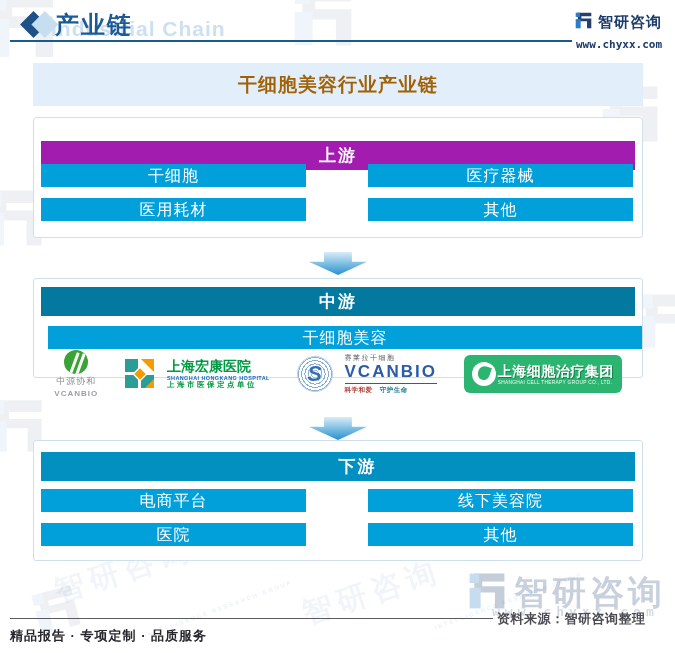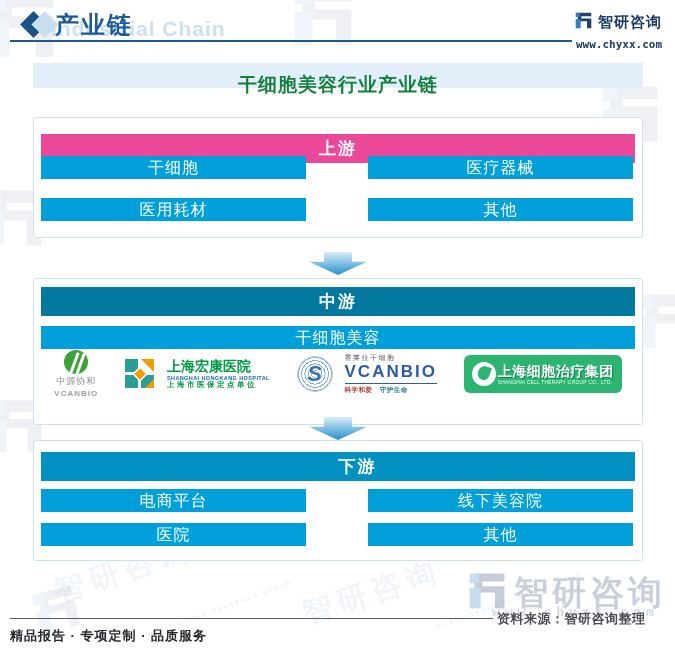--- a/index.html
+++ b/index.html
@@ -27,41 +27,41 @@
   .hdr-title { position:absolute; left:55px; top:9px; font-size:24px; font-weight:bold;
     color:#1a5a96; letter-spacing:2px; z-index:2; }
   .hdr-rule { position:absolute; left:10px; top:40px; width:562px; height:2px; background:#1a5a8e; }
   .brand-box { position:absolute; right:13px; top:12px; text-align:right; z-index:2; }
   .brand-row { display:flex; align-items:center; gap:6px; justify-content:flex-end; }
   .brand-name { font-size:15px; font-weight:bold; color:#1c3c6a; letter-spacing:1px; }
   .brand-url { font-family:"DejaVu Sans Mono","Liberation Mono",monospace;
     font-size:11px; font-weight:bold; color:#1c3c6a; margin-top:5px; }
 
   
-  .title-box { position:absolute; left:33px; top:63px; width:610px; height:25px;
+  .title-box { position:absolute; left:33px; top:63px; width:610px; height:43px;
     background:#e2eefa; text-align:center; line-height:43px; font-size:19px;
-    font-weight:bold; color:#15803d; letter-spacing:1px; z-index:1; }
+    font-weight:bold; color:#a16207; letter-spacing:1px; z-index:1; }
 
   
   .card { position:absolute; left:33px; width:610px; background:#ffffff;
     border:1px solid #cfe0ec; border-radius:3px; z-index:1; }
   .card-up   { top:117px; height:121px; }
-  .card-mid  { top:278px; height:147px; }
+  .card-mid  { top:278px; height:100px; }
   .card-down { top:440px; height:121px; }
   .sec-head { position:absolute; left:7px; width:594px; height:29px; text-align:center;
     line-height:29px; color:#ffffff; font-size:17px; font-weight:bold; letter-spacing:2px; }
-  .head-up   { top:16px;  background:#ec4899; }
+  .head-up   { top:23px;  background:#a21caf; }
   .head-mid  { top:8px;  background:#04799f; }
   .head-down { top:11px; background:#0290c1;padding-left:39px; }
   .bar { position:absolute; height:23px; background:#02a0da; color:#ffffff;
     text-align:center; line-height:23px; font-size:16px; letter-spacing:1px; }
   .bar-l { left:7px;   width:265px; }
   .bar-r { left:334px; width:265px; }
-  .bar-full { left:7px; width:594px;font-family:Liberation Serif, serif; }
-  .row1-up { top:38px; } .row2-up { top:80px; }
+  .bar-full { left:14px; width:594px;font-family:Liberation Serif, serif; }
+  .row1-up { top:46px; } .row2-up { top:80px; }
   .row1-down { top:48px; } .row2-down { top:82px; }
   .bar-mid-full { top:47px; }
 
   
   .down-arrow { position:absolute; left:309px; width:58px; height:23px;
     background:linear-gradient(#d9ecf8,#2591cf);
     clip-path:polygon(26% 0,74% 0,74% 42%,100% 42%,50% 100%,0 42%,26% 42%); z-index:1; }
   .arrow1 { top:252px; } .arrow2 { top:417px; }
 
   

